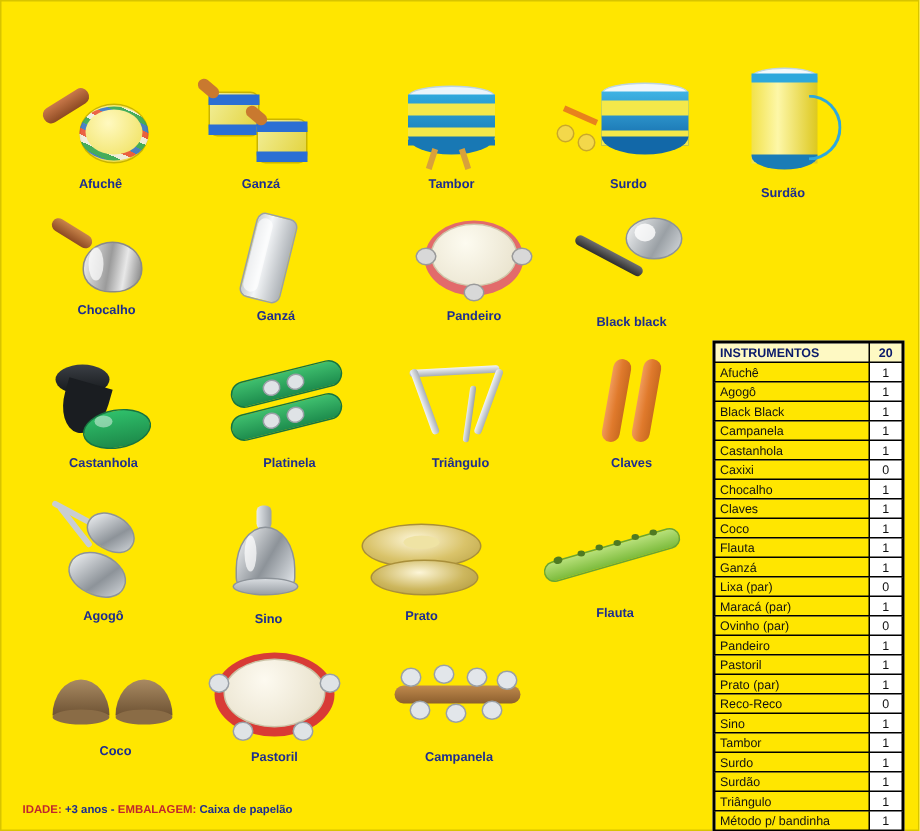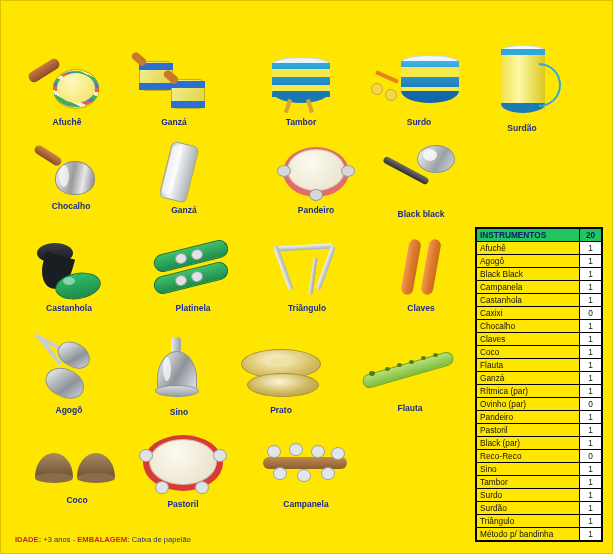--- a/index.html
+++ b/index.html
@@ -65,21 +65,21 @@
     font-size: 8.3px;
     color: #111;
   }
   table.inv th, table.inv td {
     border: 1px solid #000;
     padding: 1px 3px;
     line-height: 10px;
     height: 12px;
   }
   table.inv th {
-    background: #22c55e;
+    background: #fef9c3;
     color: #0b1a6b;
     font-weight: bold;
     text-align: left;
     font-size: 8.3px;
     margin-top: 38px;
   }
   table.inv th.qty, table.inv td.qty {
     text-align: center;
     width: 22px;
   }
@@ -88,21 +88,21 @@
 
   .footer {
     position: absolute;
     left: 14px;
     bottom: 9px;
     font-size: 7.6px;
     font-weight: bold;
     color: #1d2d8f;
   }
   .footer .red { color: #c1272d; }
-  .footer .norm { font-weight: normal; color: #1d2d8f; margin-top: 20px; }
+  .footer .norm { font-weight: bold; color: #1d2d8f; margin-top: 20px; }
 </style>
 </head>
 <body>
 
 <div class="page">
 
 
   <div class="item" style="left:22px; top:52px; width:88px;">
     <div class="art" style="width:88px;height:62px;">
       <div class="sh" style="left:4px;top:12px;width:34px;height:11px;background:linear-gradient(#c9794a,#8d4a23);border-radius:5px;transform:rotate(-32deg);"></div>
@@ -367,37 +367,41 @@
           </tr>
           <tr>
             <td class="name">Flauta</td>
             <td class="qty">1</td>
           </tr>
           <tr>
             <td class="name">Ganzá</td>
             <td class="qty">1</td>
           </tr>
           <tr>
-            <td class="name">Rítmica (par)</td>
+            <td class="name">Lixa (par)</td>
+            <td class="qty">0</td>
+          </tr>
+          <tr>
+            <td class="name">Maracá (par)</td>
             <td class="qty">1</td>
           </tr>
           <tr>
             <td class="name">Ovinho (par)</td>
             <td class="qty">0</td>
           </tr>
           <tr>
             <td class="name">Pandeiro</td>
             <td class="qty">1</td>
           </tr>
           <tr>
             <td class="name">Pastoril</td>
             <td class="qty">1</td>
           </tr>
           <tr>
-            <td class="name">Black (par)</td>
+            <td class="name">Prato (par)</td>
             <td class="qty">1</td>
           </tr>
           <tr>
             <td class="name">Reco-Reco</td>
             <td class="qty">0</td>
           </tr>
           <tr>
             <td class="name">Sino</td>
             <td class="qty">1</td>
           </tr>

